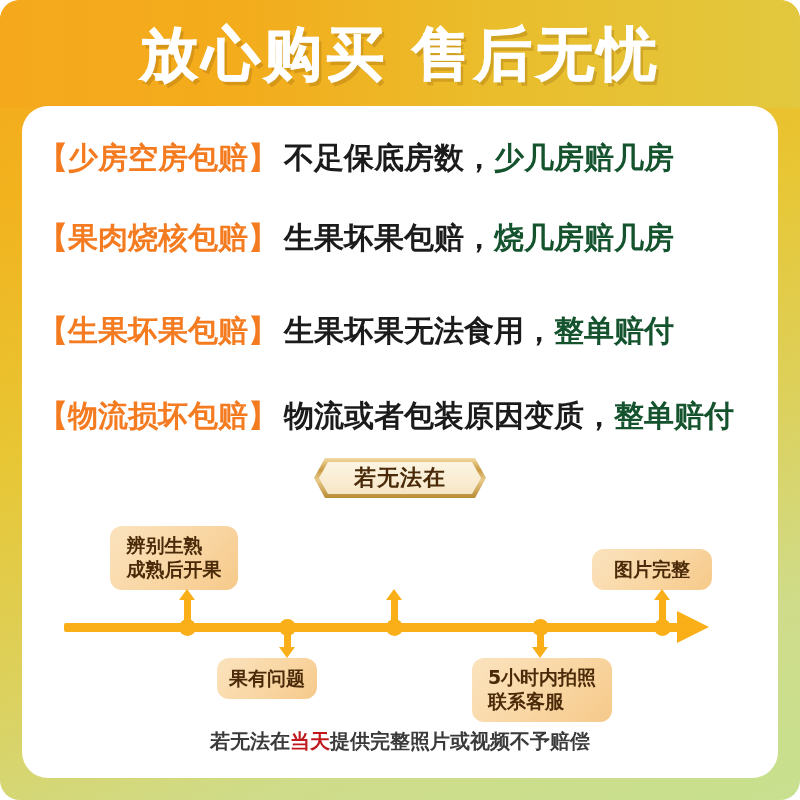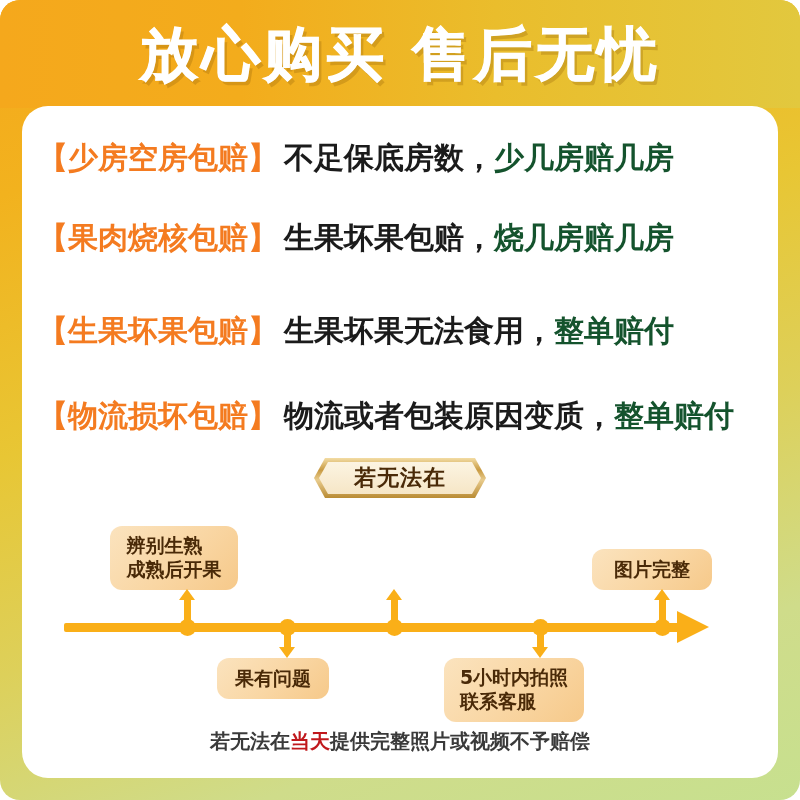--- a/index.html
+++ b/index.html
@@ -173,25 +173,25 @@
         <div class="dot" style="left: 165px;"></div>
         <div class="stem-up" style="left: 165px; top: 93px; height: 24px;"></div>
         <div class="tri-up" style="left: 165px; top: 83px;"></div>
         <div class="dot" style="left: 372px;"></div>
         <div class="stem-up" style="left: 372px; top: 93px; height: 24px;"></div>
         <div class="tri-up" style="left: 372px; top: 83px;"></div>
         <div class="tbox" style="left: 570px; top: 43px; width: 120px; height: 41px;">图片完整</div>
         <div class="dot" style="left: 640px;"></div>
         <div class="stem-up" style="left: 640px; top: 93px; height: 24px;"></div>
         <div class="tri-up" style="left: 640px; top: 83px;"></div>
-        <div class="tbox" style="left: 195px; top: 152px; width: 112px; height: 41px;">果有问题</div>
+        <div class="tbox" style="left: 195px; top: 152px; width: 100px; height: 41px;">果有问题</div>
         <div class="dot" style="left: 265px;"></div>
         <div class="stem-dn" style="left: 265px; top: 127px; height: 15px;"></div>
         <div class="tri-dn" style="left: 265px; top: 141px;"></div>
-        <div class="tbox" style="left: 422px; top: 152px; width: 140px; height: 64px;">5小时内拍照
+        <div class="tbox" style="left: 450px; top: 152px; width: 140px; height: 64px;">5小时内拍照
 联系客服</div>
         <div class="dot" style="left: 518px;"></div>
         <div class="stem-dn" style="left: 518px; top: 127px; height: 15px;"></div>
         <div class="tri-dn" style="left: 518px; top: 141px;"></div>
       </div>
 
     <div class="footnote">
       <span>若无法在</span><span class="hl">当天</span><span>提供完整照片或视频不予赔偿</span>
     </div>
 

